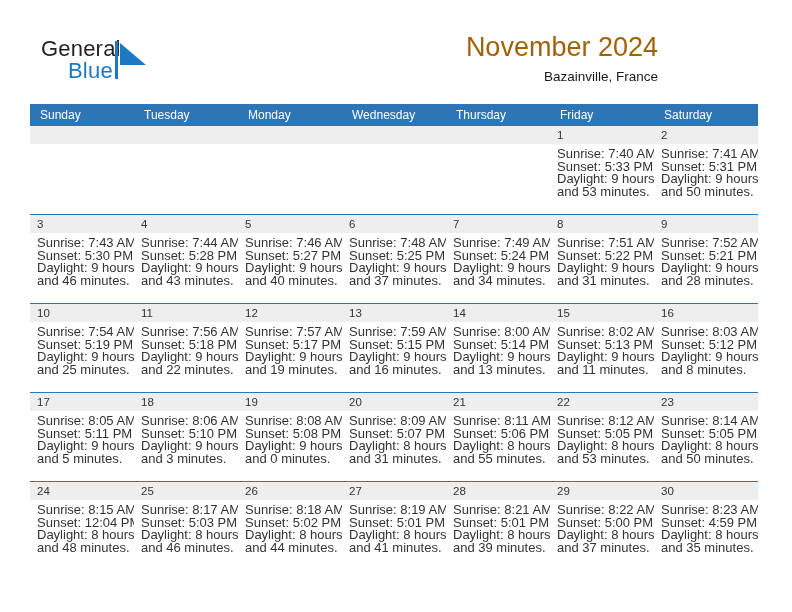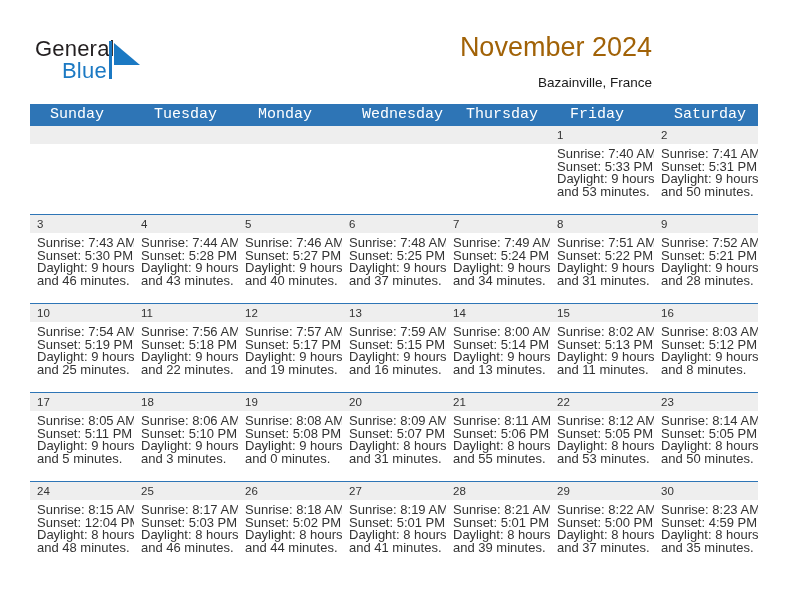--- a/index.html
+++ b/index.html
@@ -12,21 +12,21 @@
     background: #ffffff;
     font-family: "Liberation Sans", sans-serif;
     color: #222222;
     overflow: hidden;
     position: relative;
   }
 
   
   .page-header {
     position: absolute;
-    left: 2px;
+    left: 8px;
     top: 0;
     width: 684px;
     height: 100px;
   }
   .brand {
     position: absolute;
     left: 33px;
     top: 36px;
     width: 210px;
     height: 54px;
@@ -67,47 +67,46 @@
     font-size: 27px;
     font-weight: normal;
     color: #a16207;
     line-height: 34px;
     white-space: nowrap;
   }
   .cal-subtitle {
     font-size: 13.5px;
     color: #1a1a1a;
     line-height: 20px;
-    margin-top: 9px;
+    margin-top: 3px;
     white-space: nowrap;
   }
 
   
   .calendar {
     position: absolute;
     left: 30px;
     top: 104px;
     width: 728px;
   }
   .weekday-row {
     display: flex;
     width: 100%;
     background: #2e75b6;
     height: 22px;
   }
   .weekday-cell {
     flex: 1 1 0;
     color: #ffffff;
-    font-size: 15px;
+    font-size: 12px;
     line-height: 22px;
-    padding-left: 20px;
+    padding-left: 10px;
     box-sizing: border-box;
     white-space: nowrap;
     overflow: hidden;
-    font-family: Liberation Mono, monospace;
   }
 
   .week-row {
     display: flex;
     width: 100%;
     border-top: 1.6px solid #2e75b6;
     box-sizing: border-box;
   }
   .week-row.first {
     border-top: none;

